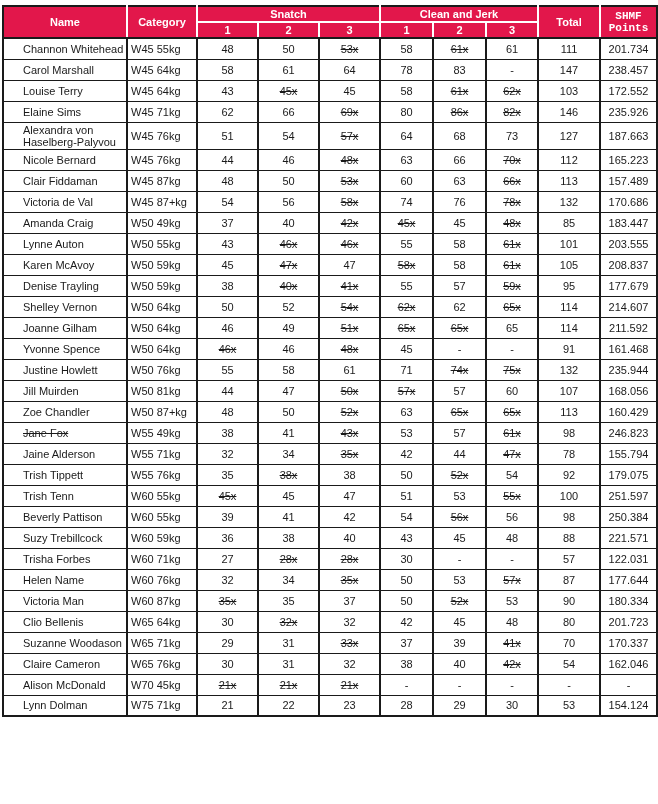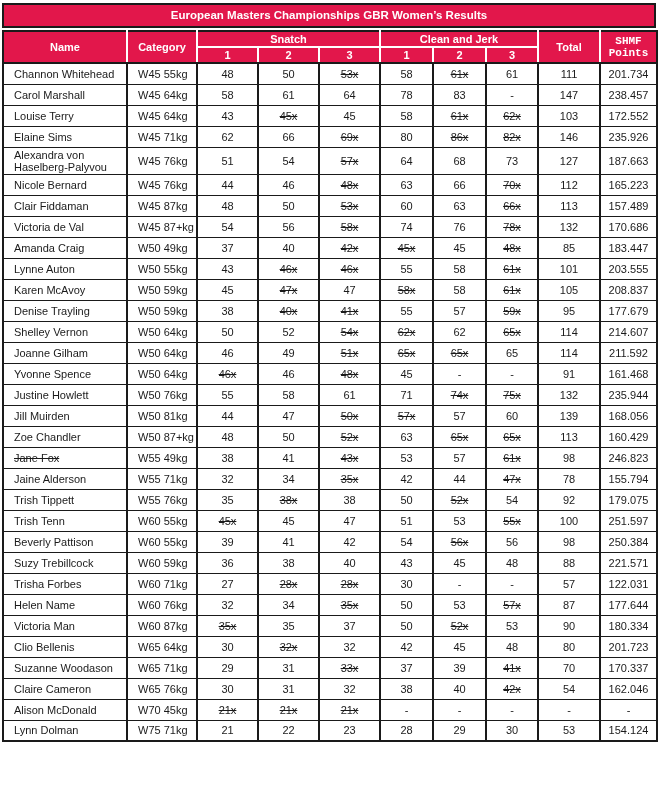--- a/index.html
+++ b/index.html
@@ -30,30 +30,29 @@
   th.edge-r { border-right-color: #1a1a1a; font-family: Liberation Mono, monospace; }
   th.edge-t { border-top-color: #1a1a1a; }
   th.edge-b { border-bottom-color: #1a1a1a; }
   td {
     border: 2px solid #1a1a1a; border-top-width: 1px; border-bottom-width: 1px;
     background: #ffffff; color: #1a1a1a;
     font-size: 11px; line-height: 12px; text-align: center;
     height: 21px; padding: 1px 2px; box-sizing: border-box;
     overflow: hidden;
   }
-  td.name-cell { text-align: left; padding-left: 10px; }
-  td.cat-cell  { text-align: left; padding-left: 10px; }
+  td.name-cell { text-align: left; padding-left: 19px; }
+  td.cat-cell  { text-align: left; padding-left: 3px; }
   .failed { text-decoration: line-through; }
 </style>
 </head>
 <body>
 
 <div class="page">
 
-  <div class="title-bar">European Masters Championships GBR Women’s Results</div>
 
   <table class="results">
     <colgroup>
       <col style="width:124px">
       <col style="width:70px">
       <col style="width:61px">
         <col style="width:61px">
         <col style="width:61px">
       <col style="width:53px">
         <col style="width:53px">
@@ -274,21 +273,21 @@
         </tr>
         <tr>
           <td class="name-cell">Jill Muirden</td>
           <td class="cat-cell">W50 81kg</td>
           <td>44</td>
           <td>47</td>
           <td><span class="failed">50x</span></td>
           <td><span class="failed">57x</span></td>
           <td>57</td>
           <td>60</td>
-          <td>139</td>
+          <td>107</td>
           <td>168.056</td>
         </tr>
         <tr>
           <td class="name-cell">Zoe Chandler</td>
           <td class="cat-cell">W50 87+kg</td>
           <td>48</td>
           <td>50</td>
           <td><span class="failed">52x</span></td>
           <td>63</td>
           <td><span class="failed">65x</span></td>

